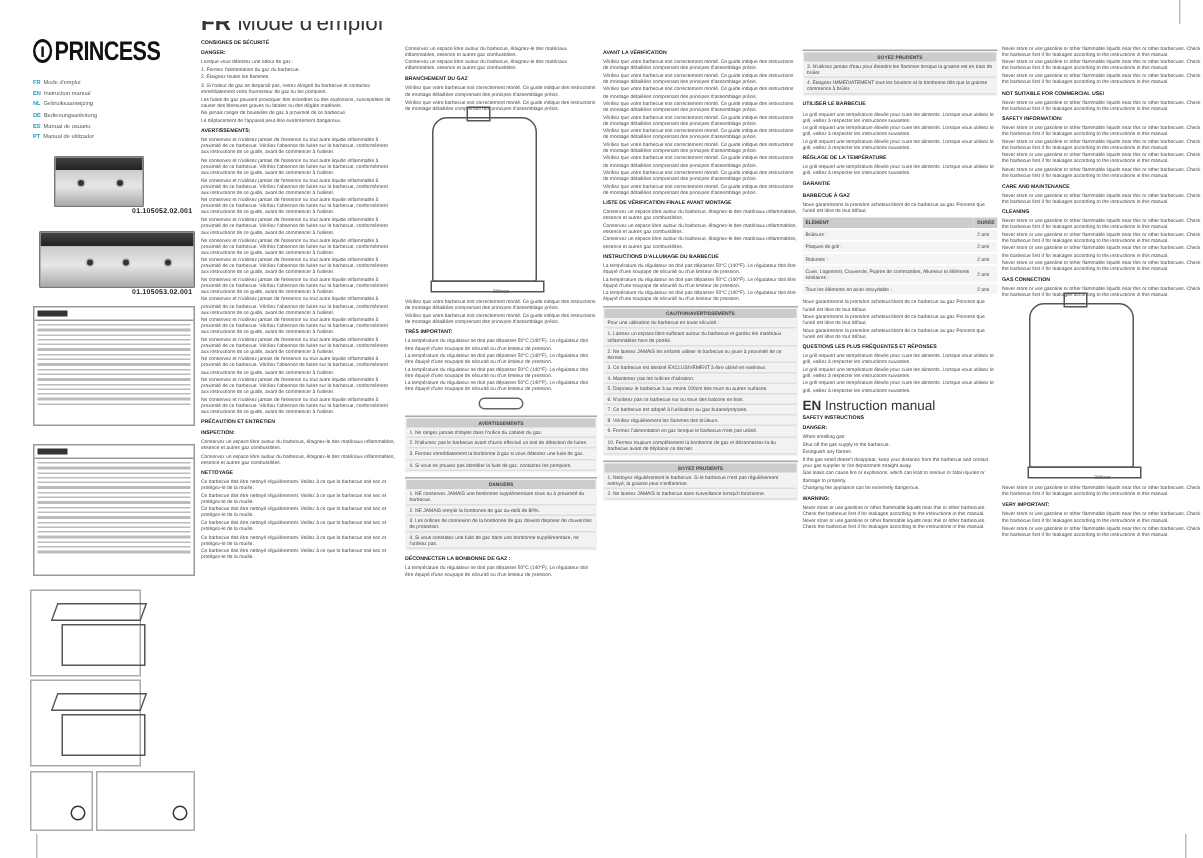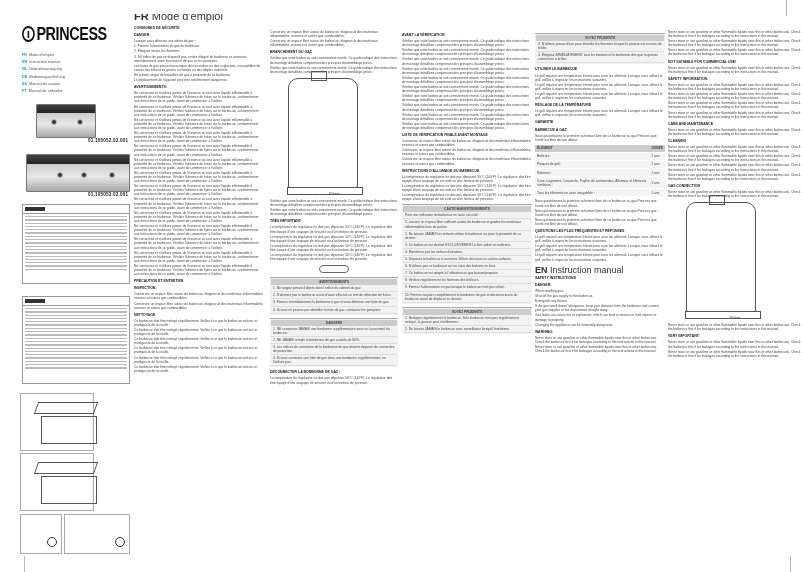--- a/index.html
+++ b/index.html
@@ -21,21 +21,21 @@
 .model{position:absolute;font-size:4.6px;font-weight:bold;color:#222;letter-spacing:.2px}
 .grill{position:absolute;background:linear-gradient(#444,#222 25%,#ccc 26%,#e7e7e7 60%,#aaa);border:1px solid #777;border-radius:1px}
 .grill .knob{position:absolute;width:6px;height:6px;border-radius:50%;background:#333;border:1px solid #bbb;top:14px}
 .infotab{position:absolute;left:22px;width:108px;border:0.5px solid #999;background:#fff}
 .infotab .hd{height:9px;border-bottom:0.5px solid #999;position:relative}
 .infotab .hd .lg{position:absolute;left:2px;top:2px;width:20px;height:4px;background:#333}
 .infotab .line{height:1.3px;background:#bbb;margin:2px 2px}
 .diag{position:absolute;left:20px;border:0.5px solid #aaa;background:#fff}
 .diag .plate{position:absolute;left:15px;top:8px;width:60px;height:12px;border:1px solid #555;transform:skewX(-20deg)}
 .diag .body{position:absolute;left:20px;top:22px;width:56px;height:28px;border:1px solid #555}
-h1.hdr{font-size:11px;font-weight:normal;color:#333;margin-bottom:8px}
+h1.hdr{font-size:15px;font-weight:normal;color:#333;margin-bottom:8px}
 h1.hdr b{font-weight:bold}
 .sec{font-weight:bold;font-size:3.5px;color:#222;margin:3px 0 2px;text-transform:uppercase}
 .tx{display:block;margin-bottom:1px}
 .box{background:#f2f2f2;border-top:0.5px solid #aaa;margin:3px 0;padding:1px}
 .boxhd{background:#ccc;text-align:center;font-weight:bold;font-size:3.3px;padding:1px 0}
 .boxitem{padding:1px 2px;border-bottom:0.5px solid #ddd}
 .warranty{width:100%;border-collapse:collapse;font-size:3.3px;margin:3px 0}
 .warranty th{background:#ccc;text-align:left;padding:1.5px 2px}
 .warranty td{padding:1.5px 2px;background:#f4f4f4;border-top:1px solid #fff}
 .tank{margin:4px 0 4px 18px;width:70px;height:110px;border:0.8px solid #555;border-radius:10px 10px 2px 2px;position:relative}

